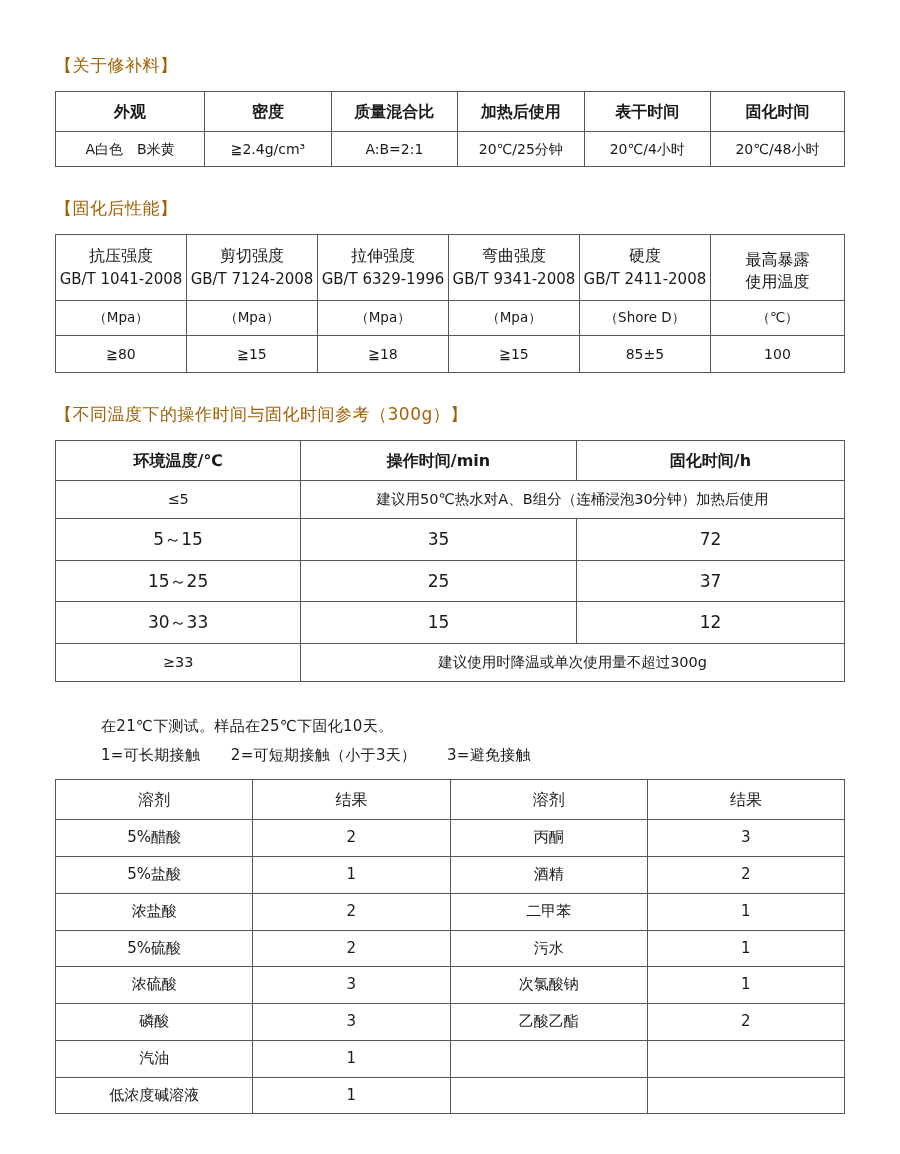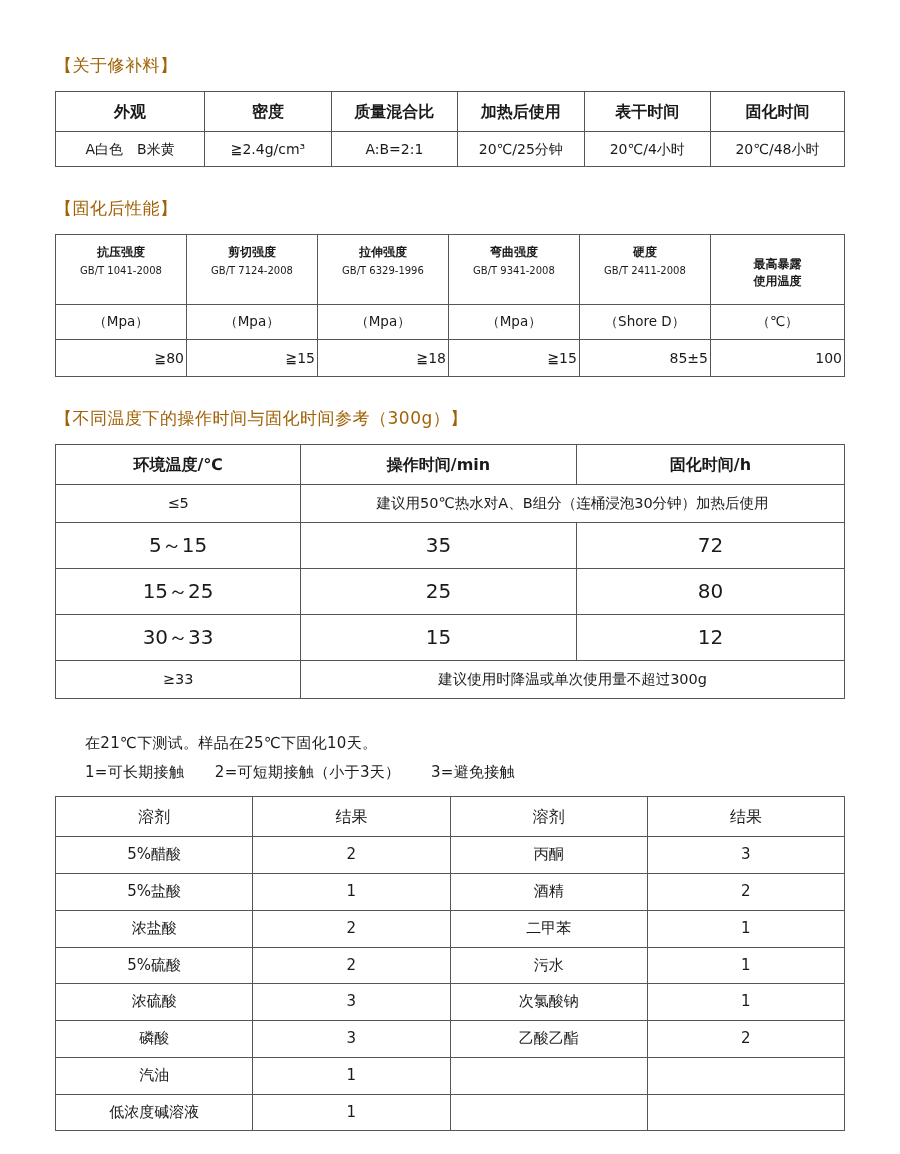--- a/index.html
+++ b/index.html
@@ -48,64 +48,63 @@
   .hdr td {
     font-size: 16px;
     font-weight: bold;
     padding: 8px 2px;
   }
   .t1 td { height: 22px; }
   .t1 .hdr td { font-size: 16px; }
   .t1 .vals td { font-size: 14px; }
 
   .t2 .hdr td {
-    font-size: 12px;
-    font-weight: bold;
+    font-size: 16px;
+    font-weight: normal;
     padding-top: 9px;
     padding-bottom: 2px;
     border-bottom: none;
   }
   .t2 .sub td {
-    font-size: 10px;
+    font-size: 15px;
     border-top: none;
     padding-top: 0;
-    padding-bottom: 26px;
+    padding-bottom: 9px;
   }
   .t2 .unit td {
     font-size: 13.5px;
     padding: 7px 2px;
   }
   .t2 .vals td {
     font-size: 14px;
     padding: 8px 2px;
-    text-align: right;
   }
   .t2 .hdr .two-line {
     line-height: 1.4;
   }
 
   .t3 td {
-    font-size: 20px;
+    font-size: 17px;
     padding: 8px 4px;
   }
   .t3 .hdr td {
     font-size: 16px;
     font-weight: bold;
   }
   .t3 .note td {
     font-size: 14.5px;
   }
 
   .chem-intro {
     margin: 4px 0 10px 0;
     padding-left: 30px;
     font-size: 15px;
     line-height: 1.9;
   }
-  .chem-intro div { letter-spacing: 0.3px; }
+  .chem-intro div { letter-spacing: 0.3px; margin-left: 16px; }
   .t4 td {
     font-size: 15px;
     padding: 7px 2px;
   }
   .t4 .hdr td {
     font-size: 16px;
     font-weight: normal;
     padding: 8px 2px;
   }
 </style>
@@ -196,21 +195,21 @@
         <td colspan="2">建议用50℃热水对A、B组分（连桶浸泡30分钟）加热后使用</td>
       </tr>
       <tr>
         <td>5～15</td>
         <td>35</td>
         <td>72</td>
       </tr>
       <tr>
         <td>15～25</td>
         <td>25</td>
-        <td>80</td>
+        <td>37</td>
       </tr>
       <tr>
         <td>30～33</td>
         <td>15</td>
         <td>12</td>
       </tr>
       <tr class="note">
         <td>≥33</td>
         <td colspan="2">建议使用时降温或单次使用量不超过300g</td>
       </tr>

